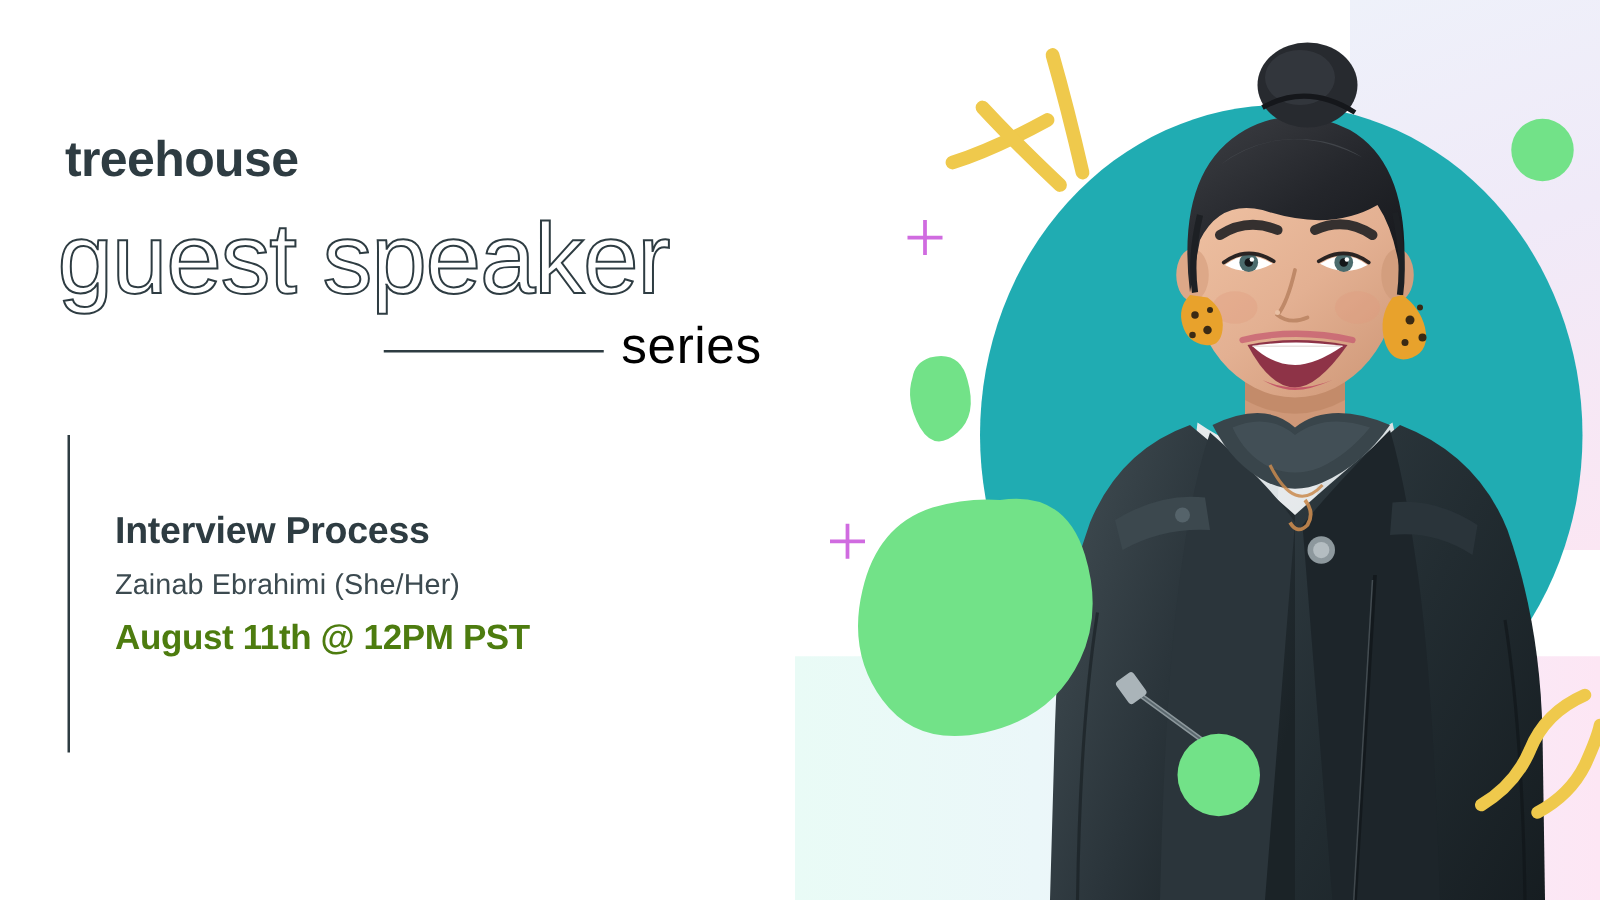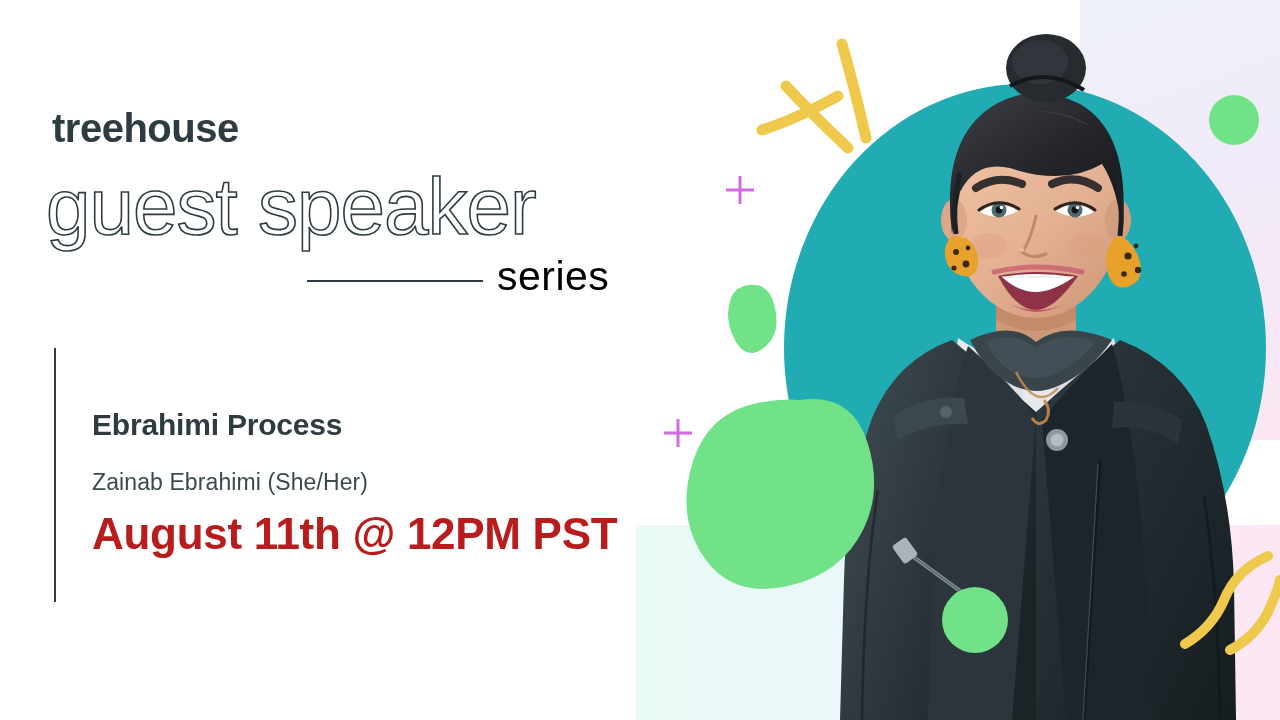--- a/index.html
+++ b/index.html
@@ -104,26 +104,26 @@
   }
   .speaker-name,
   .speaker-role {
     font-size: 23px;
     font-weight: 400;
     color: #3c4a50;
     line-height: 1.32;
     margin: 0;
     letter-spacing: 0.1px;
   }
-  .speaker-name { margin-top: 23px; }
+  .speaker-name { margin-top: 8px; }
   .event-when {
     margin-top: 12px;
-    font-size: 44px;
+    font-size: 28px;
     font-weight: 700;
-    color: #b91c1c;
+    color: #4d7c0f;
     letter-spacing: -0.3px;
     line-height: 1.15;
   }
 </style>
 </head>
 <body>
 
 <div id="stage">
 
   <div class="panel-tr"></div>
@@ -300,19 +300,19 @@
   </svg>
 
   <div class="series-rule"></div>
   <div class="series-word">series</div>
 
   <div class="vrule"></div>
 
   <div class="info">
     <div class="talk-title">
       <br>
-      <span>Ebrahimi Process</span>
+      <span>Interview Process</span>
     </div>
     <p class="speaker-name">Zainab Ebrahimi (She/Her)</p>
     <div class="event-when">August 11th @ 12PM PST</div>
   </div>
 
 </div>
 
 </body></html>

